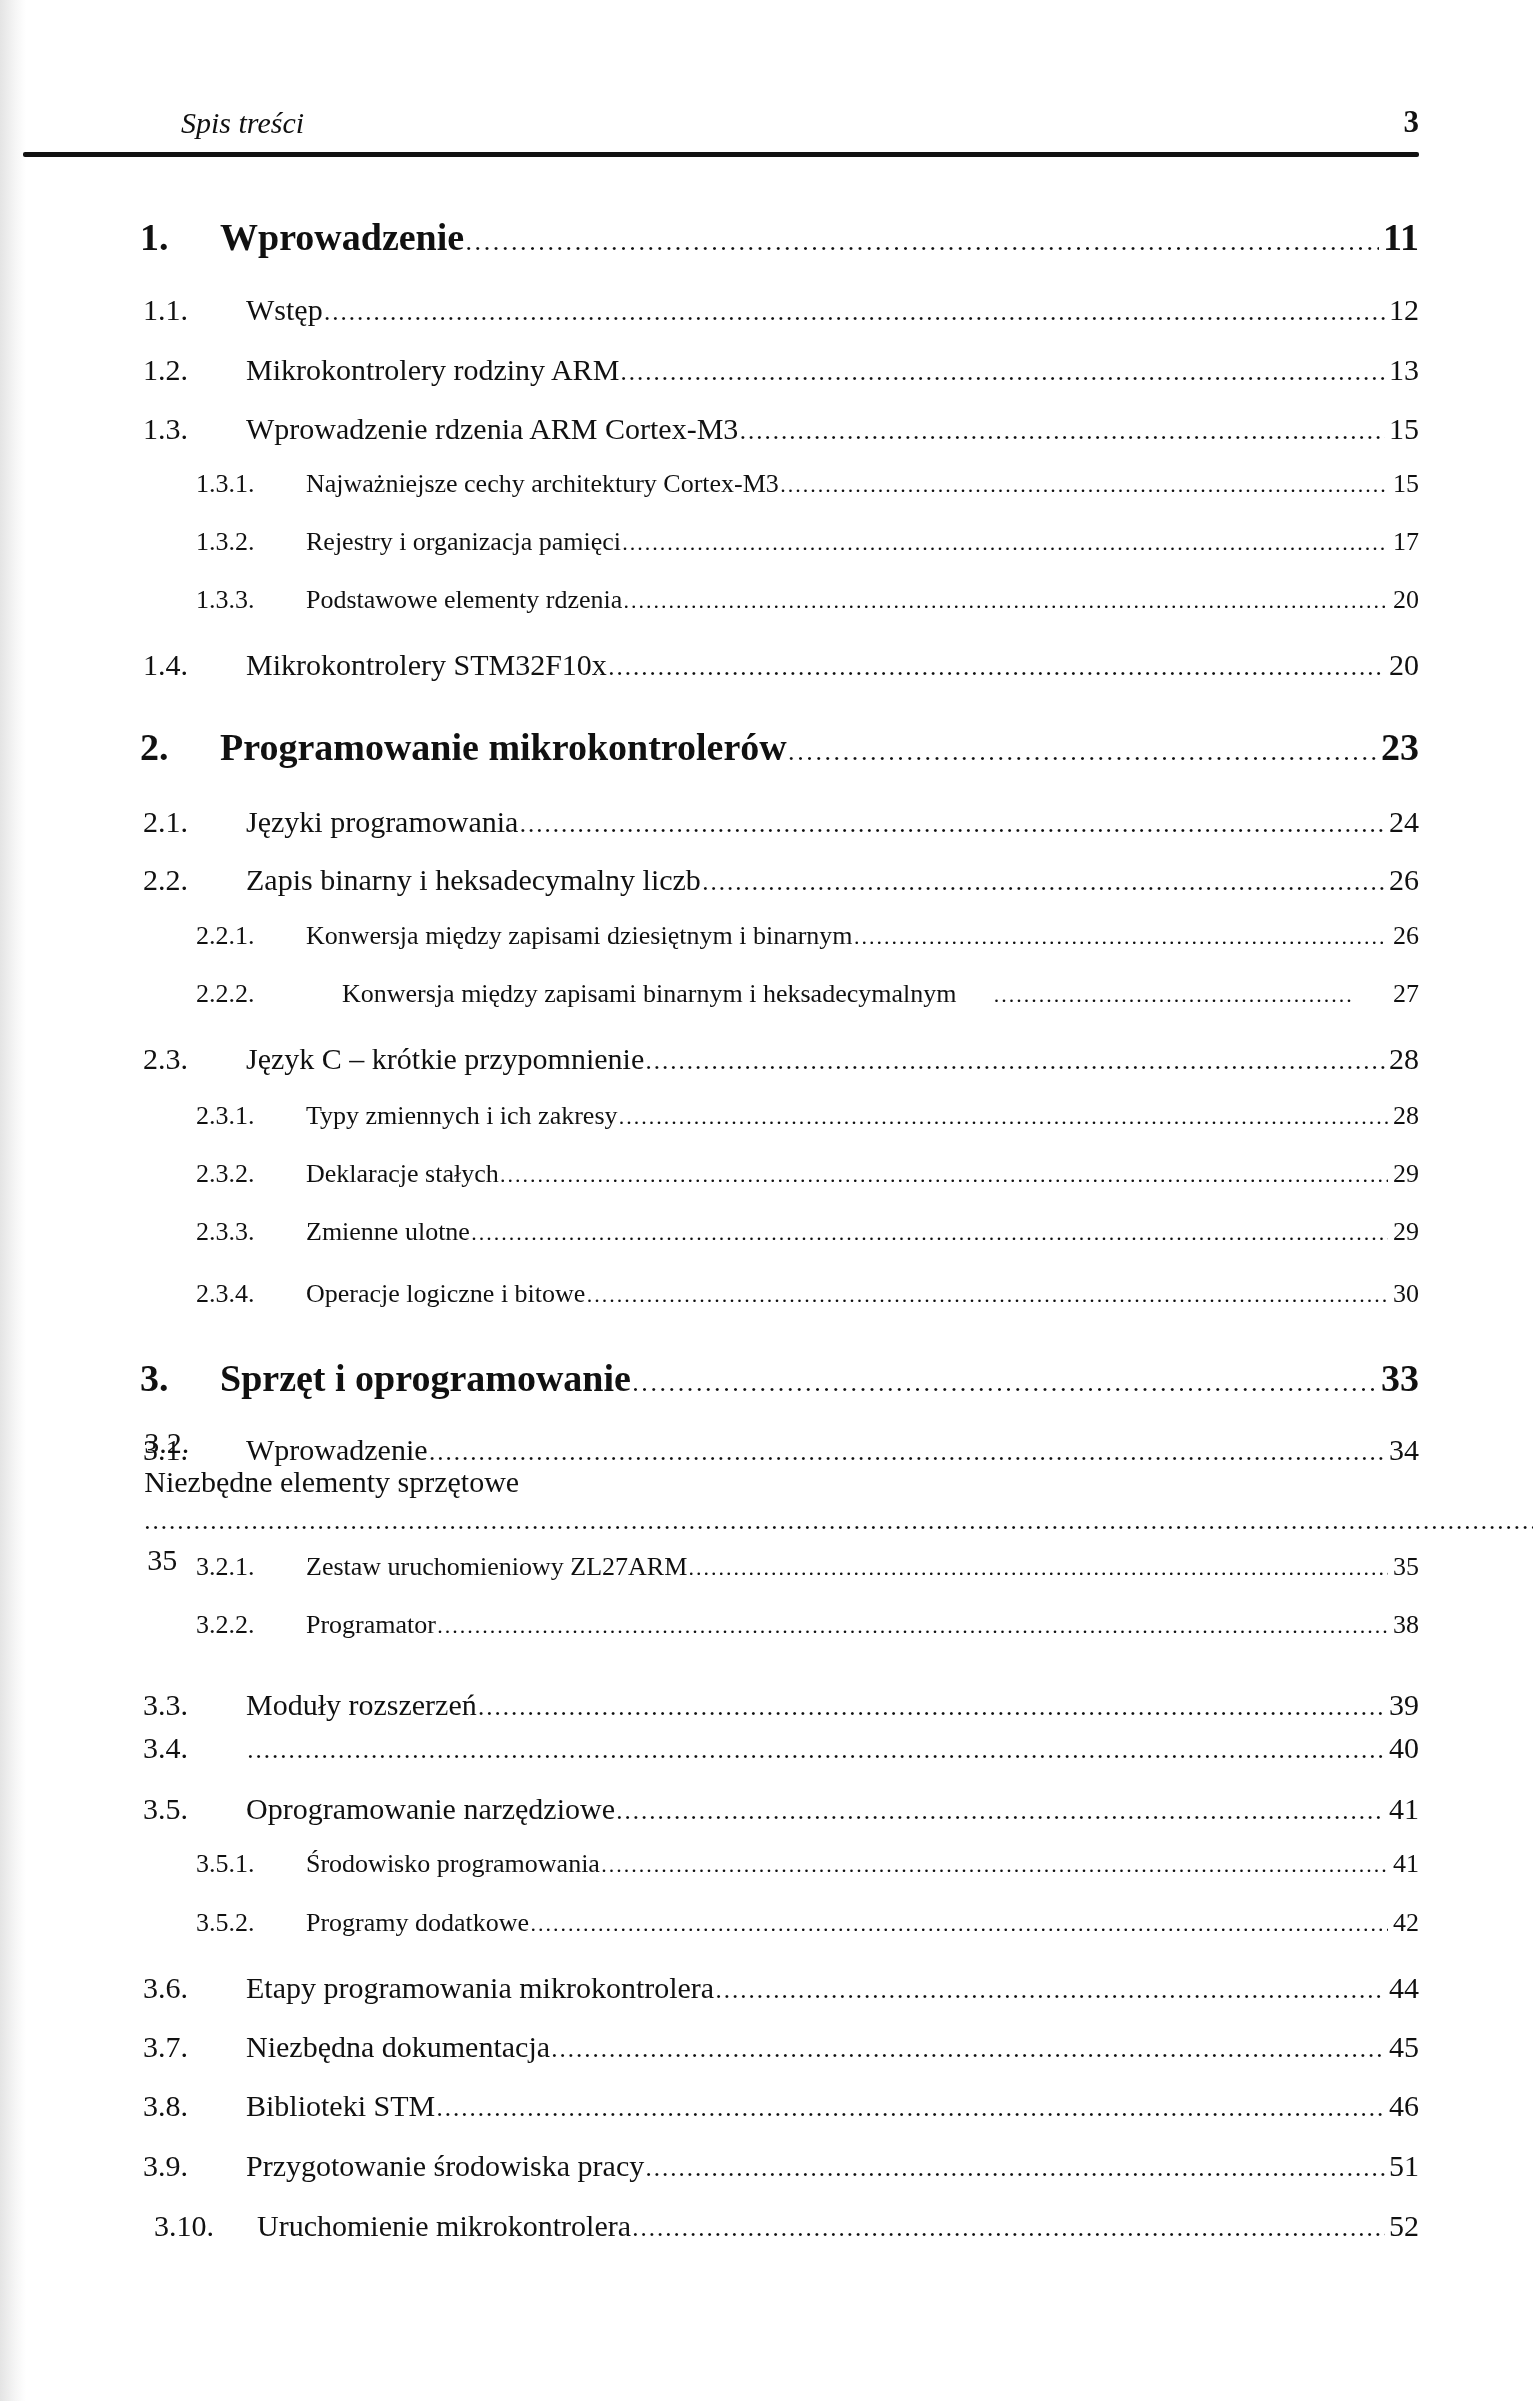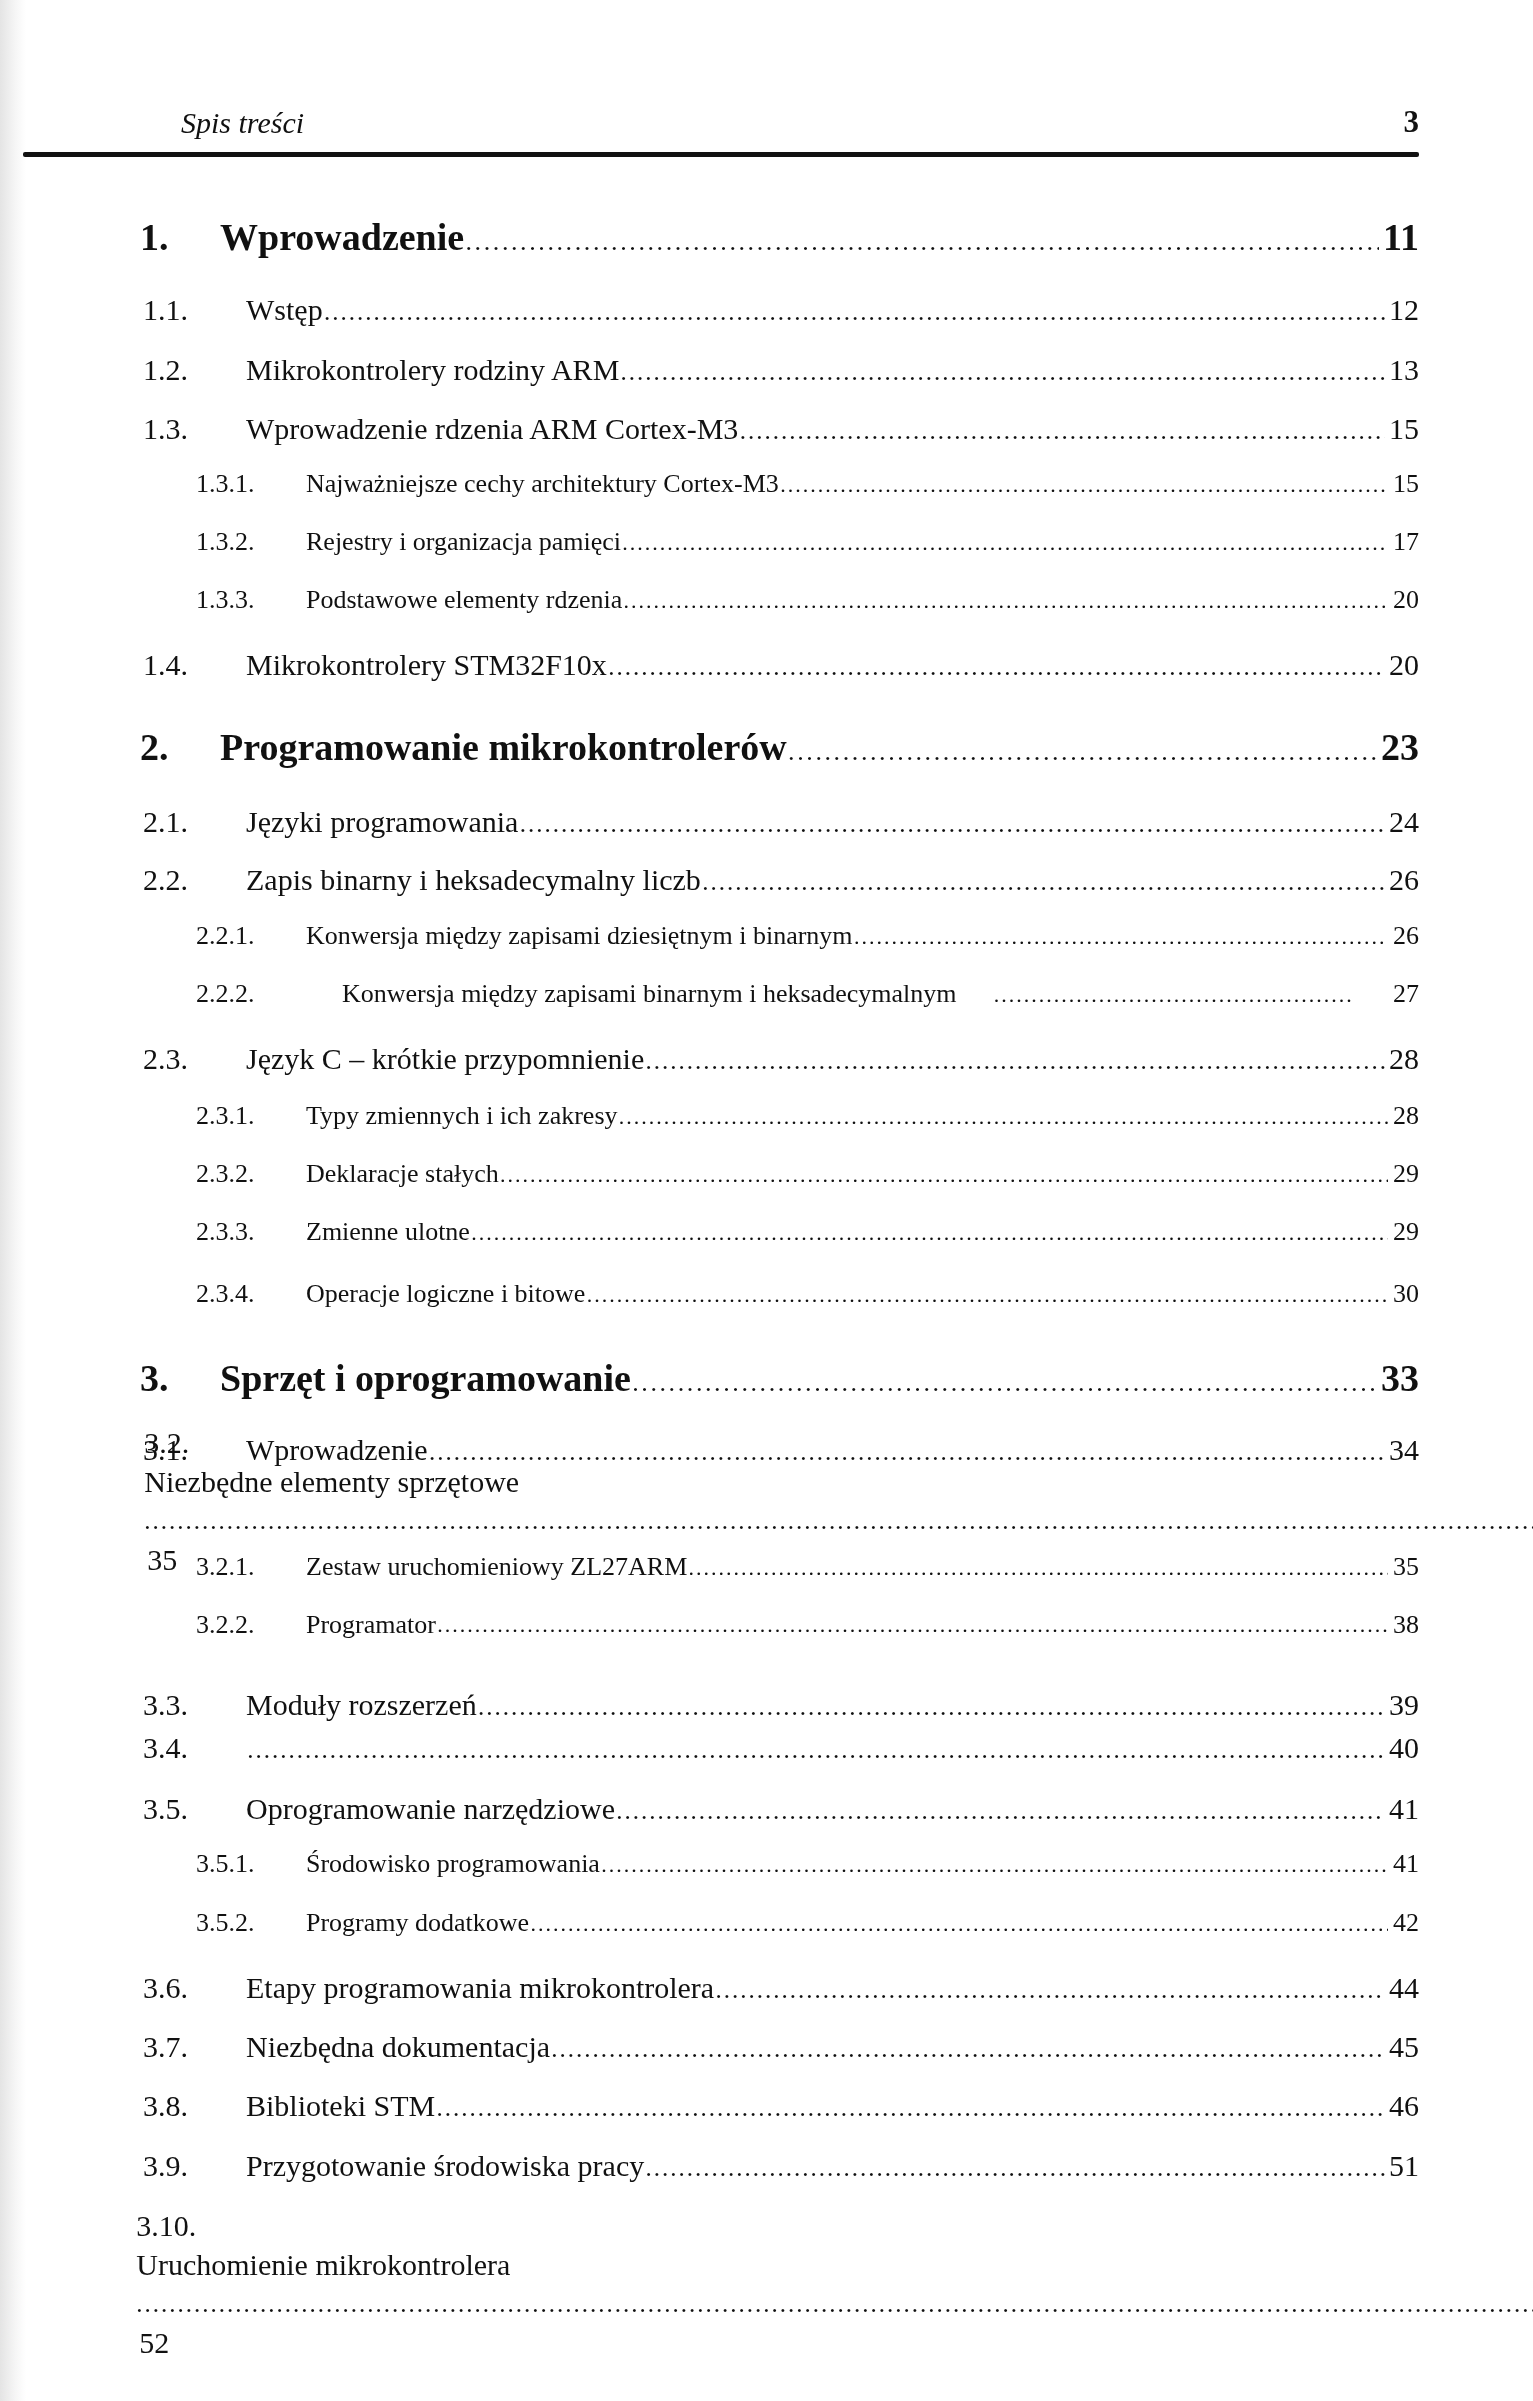--- a/index.html
+++ b/index.html
@@ -195,21 +195,21 @@
   <span class="title">Niezbędne elementy sprzętowe</span>
   <span class="leader"></span>
   <span class="pg">35</span>
 </div>
 <div class="toc-row lvl3" style="left:196px; top:1549px;">
   <span class="num">3.2.1.</span>
   <span class="title">Zestaw uruchomieniowy ZL27ARM</span>
   <span class="leader"></span>
   <span class="pg">35</span>
 </div>
-<div class="toc-row lvl3" style="left:196px; top:1607px;align-items:flex-end;">
+<div class="toc-row lvl3" style="left:196px; top:1607px;">
   <span class="num">3.2.2.</span>
   <span class="title">Programator</span>
   <span class="leader"></span>
   <span class="pg">38</span>
 </div>
 <div class="toc-row lvl2" style="left:143px; top:1669px;margin-top:16px;">
   <span class="num">3.3.</span>
   <span class="title">Moduły rozszerzeń</span>
   <span class="leader"></span>
   <span class="pg">39</span>
@@ -254,19 +254,19 @@
   <span class="title">Biblioteki STM</span>
   <span class="leader"></span>
   <span class="pg">46</span>
 </div>
 <div class="toc-row lvl2" style="left:143px; top:2146px;">
   <span class="num">3.9.</span>
   <span class="title">Przygotowanie środowiska pracy</span>
   <span class="leader"></span>
   <span class="pg">51</span>
 </div>
-<div class="toc-row lvl2" style="left:135px; top:2206px;flex-direction:column;">
+<div class="toc-row lvl2" style="left:154px; top:2206px;">
   <span class="num">3.10.</span>
   <span class="title">Uruchomienie mikrokontrolera</span>
   <span class="leader"></span>
   <span class="pg">52</span>
 </div>
 
 
 </body></html>

